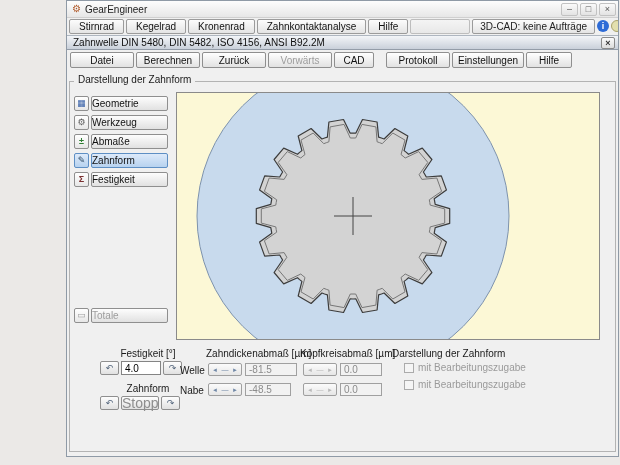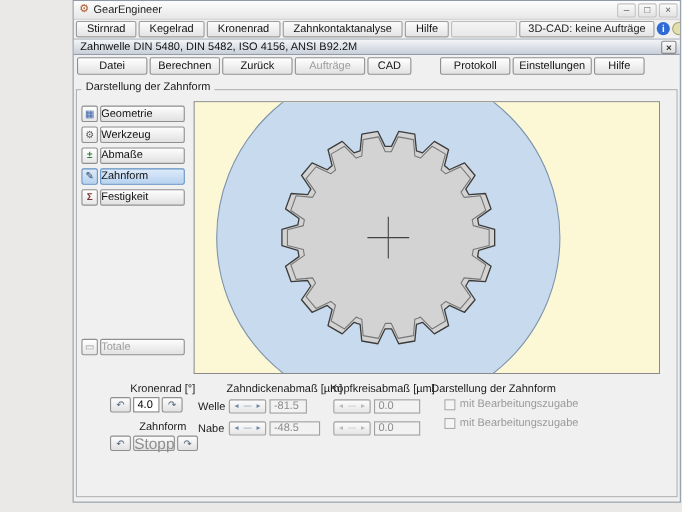--- a/index.html
+++ b/index.html
@@ -24,21 +24,21 @@
   
   .tabbar{height:15px;display:flex;align-items:center;background:linear-gradient(#f3f5f8,#c9d0da);border-top:1px solid #aeb6c0;border-bottom:1px solid #939ca8;padding:0 3px}
   .tab-title{font-size:10px;font-weight:normal;color:#101010;padding-left:3px;white-space:nowrap}
   .tab-close{margin-left:auto;width:14px;height:12px;border:1px solid #8a8a8a;background:linear-gradient(#fbfbfb,#dcdcdc);font-size:9px;font-weight:bold;line-height:10px;text-align:center;border-radius:2px;color:#333}
 
   
   .toolbar{height:20px;display:flex;gap:2px;padding:2px 3px;align-items:stretch}
   .tool-btn{border:1px solid #8f8f8f;border-radius:2px;background:linear-gradient(#ffffff,#e2e2e2);font-size:10px;display:flex;align-items:center;justify-content:center;color:#111}
   .tool-btn.disabled{color:#9d9d9d}
   .w64{width:64px}.w40{width:40px}.w72{width:72px}.w46{width:46px}
-  .ml10{margin-left:24px}
+  .ml10{margin-left:10px}
 
   
   .group{position:absolute;left:2px;right:2px;top:80px;bottom:4px;border:1px solid #b3b3b3;background:#f0f0f0}
   .group-label{position:absolute;top:-8px;left:4px;background:#f0f0f0;font-size:10px;padding:0 4px;color:#1a1a1a}
 
   
   .side-row{position:absolute;left:4px;display:flex;gap:2px}
   .side-icon{width:15px;height:15px;border:1px solid #8f8f8f;border-radius:2px;background:linear-gradient(#ffffff,#e7e7e7);font-size:9px;text-align:center;line-height:13px}
   .side-btn{width:77px;height:15px;border:1px solid #8f8f8f;border-radius:2px;background:linear-gradient(#fdfdfd,#e1e1e1);font-size:10px;line-height:13px;color:#111}
   .sel .side-icon,.sel .side-btn{background:linear-gradient(#ddeafa,#b7d2ef);border-color:#5e8fc4}
@@ -54,21 +54,21 @@
   .mag::before{content:"";position:absolute;left:0;top:0;width:5px;height:5px;border:1.5px solid #8a7a1e;border-radius:50%}
   .mag::after{content:"";position:absolute;left:6px;top:7px;width:4px;height:2px;background:#8a7a1e;transform:rotate(45deg);transform-origin:left center}
 
   
   .controls{position:absolute;left:26px;top:264px;right:2px;height:74px;font-size:10px}
   .ctl-label{position:absolute;color:#1a1a1a;white-space:nowrap}
   .ctl-label.center{text-align:center}
   .dim{color:#9a9a9a}
   .row{position:absolute;display:flex;gap:2px;align-items:center}
   .rot-btn{width:19px;height:14px;border:1px solid #8f8f8f;border-radius:2px;background:linear-gradient(#fdfdfd,#e1e1e1);font-size:9px;line-height:12px;text-align:center;color:#51637a}
-  .angle-input{width:24px;height:14px;border:1px solid #848484;background:#fff;font-size:10px;padding:0 3px;font-family:"Liberation Sans",sans-serif}
+  .angle-input{width:40px;height:14px;border:1px solid #848484;background:#fff;font-size:10px;padding:0 3px;font-family:"Liberation Sans",sans-serif}
   .stopp-btn{width:38px;height:14px;border:1px solid #8f8f8f;border-radius:2px;background:linear-gradient(#fdfdfd,#e1e1e1);font-size:14px;line-height:12px;text-align:center;color:#8e8e8e}
   .spinner{position:absolute;width:34px;height:13px;border:1px solid #9f9f9f;border-radius:2px;background:linear-gradient(#fbfbfb,#e6e6e6);display:flex;justify-content:space-between;align-items:center;padding:0 3px;font-size:6px;color:#6f87a6}
   .spinner .dash{font-size:7px}
   .spinner.disabled{color:#b8b8b8}
   .val-box{position:absolute;height:13px;border:1px solid #a0a0a0;background:#f2f2f2;color:#8c8c8c;font-size:10px;padding:0 3px;font-family:"Liberation Sans",sans-serif}
   .cb-row{position:absolute;display:flex;gap:4px;align-items:center}
   .checkbox{width:10px;height:10px;border:1px solid #ababab;background:#f5f5f5}
 </style>
 </head>
 <body>
@@ -99,21 +99,21 @@
 
   <div class="tabbar">
     <span class="tab-title">Zahnwelle DIN 5480, DIN 5482, ISO 4156, ANSI B92.2M</span>
     <span class="tab-close">×</span>
   </div>
 
   <div class="toolbar">
     <span class="tool-btn w64">Datei</span>
     <span class="tool-btn w64">Berechnen</span>
     <span class="tool-btn w64">Zurück</span>
-    <span class="tool-btn w64 disabled">Aufträge</span>
+    <span class="tool-btn w64 disabled">Vorwärts</span>
     <span class="tool-btn w40">CAD</span>
     <span class="tool-btn w64 ml10">Protokoll</span>
     <span class="tool-btn w72">Einstellungen</span>
     <span class="tool-btn w46">Hilfe</span>
   </div>
 
   <div class="group">
     <span class="group-label">Darstellung der Zahnform</span>
 
     <div class="side-row" style="top:14px">
@@ -148,41 +148,41 @@
           <circle cx="176" cy="123" r="156" fill="#c8daed" stroke="#7e93ad" stroke-width="1"></circle>
           <polygon points="176.0,40.0 178.9,40.1 185.5,26.5 200.1,29.0 201.6,44.1 204.4,45.0 207.1,46.0 217.9,35.5 230.8,43.0 227.1,57.6 229.4,59.4 231.5,61.3 245.3,55.1 254.9,66.5 246.4,79.0 247.9,81.5 249.3,84.0 264.3,82.9 269.4,96.9 257.2,105.7 257.7,108.6 258.2,111.4 272.7,115.6 272.7,130.4 258.2,134.6 257.7,137.4 257.2,140.3 269.4,149.1 264.3,163.1 249.3,162.0 247.9,164.5 246.4,167.0 254.9,179.5 245.3,190.9 231.5,184.7 229.4,186.6 227.1,188.4 230.8,203.0 217.9,210.5 207.1,200.0 204.4,201.0 201.6,201.9 200.1,217.0 185.5,219.5 178.9,205.9 176.0,206.0 173.1,205.9 166.5,219.5 151.9,217.0 150.4,201.9 147.6,201.0 144.9,200.0 134.1,210.5 121.2,203.0 124.9,188.4 122.6,186.6 120.5,184.7 106.7,190.9 97.1,179.5 105.6,167.0 104.1,164.5 102.7,162.0 87.7,163.1 82.6,149.1 94.8,140.3 94.3,137.4 93.8,134.6 79.3,130.4 79.3,115.6 93.8,111.4 94.3,108.6 94.8,105.7 82.6,96.9 87.7,82.9 102.7,84.0 104.1,81.5 105.6,79.0 97.1,66.5 106.7,55.1 120.5,61.3 122.6,59.4 124.9,57.6 121.2,43.0 134.1,35.5 144.9,46.0 147.6,45.0 150.4,44.1 151.9,29.0 166.5,26.5 173.1,40.1 " fill="#d3d3d3" stroke="#3c3c3c" stroke-width="1.2" stroke-linejoin="round"></polygon>
           <polygon points="176.0,45.0 178.7,45.0 185.0,31.4 198.9,33.9 200.1,48.8 202.7,49.7 205.2,50.7 215.8,40.0 228.0,47.1 224.0,61.5 226.1,63.2 228.2,65.0 241.7,58.6 250.8,69.4 242.1,81.7 243.5,84.0 244.9,86.4 259.8,85.0 264.6,98.3 252.3,106.8 252.8,109.5 253.2,112.1 267.7,115.9 267.7,130.1 253.2,133.9 252.8,136.5 252.3,139.2 264.6,147.7 259.8,161.0 244.9,159.6 243.5,162.0 242.1,164.3 250.8,176.6 241.7,187.4 228.2,181.0 226.1,182.8 224.0,184.5 228.0,198.9 215.8,206.0 205.2,195.3 202.7,196.3 200.1,197.2 198.9,212.1 185.0,214.6 178.7,201.0 176.0,201.0 173.3,201.0 167.0,214.6 153.1,212.1 151.9,197.2 149.3,196.3 146.8,195.3 136.2,206.0 124.0,198.9 128.0,184.5 125.9,182.8 123.8,181.0 110.3,187.4 101.2,176.6 109.9,164.3 108.5,162.0 107.1,159.6 92.2,161.0 87.4,147.7 99.7,139.2 99.2,136.5 98.8,133.9 84.3,130.1 84.3,115.9 98.8,112.1 99.2,109.5 99.7,106.8 87.4,98.3 92.2,85.0 107.1,86.4 108.5,84.0 109.9,81.7 101.2,69.4 110.3,58.6 123.8,65.0 125.9,63.2 128.0,61.5 124.0,47.1 136.2,40.0 146.8,50.7 149.3,49.7 151.9,48.8 153.1,33.9 167.0,31.4 173.3,45.0 " fill="none" stroke="#777777" stroke-width="1" stroke-linejoin="round"></polygon>
           <line x1="157" y1="123" x2="195" y2="123" stroke="#444" stroke-width="1"></line>
           <line x1="176" y1="104" x2="176" y2="142" stroke="#444" stroke-width="1"></line>
         </svg>
     </div>
 
     <div class="controls">
 
-      <span class="ctl-label center" style="left:4px;top:2px;width:96px">Kronenrad [°]</span>
+      <span class="ctl-label center" style="left:4px;top:2px;width:96px">Festigkeit [°]</span>
       <div class="row" style="left:4px;top:15px">
         <span class="rot-btn">↶</span>
         <input class="angle-input" value="4.0" style="">
         <span class="rot-btn">↷</span>
       </div>
       <span class="ctl-label center" style="left:4px;top:37px;width:96px">Zahnform</span>
       <div class="row" style="left:4px;top:50px">
         <span class="rot-btn">↶</span>
         <span class="stopp-btn">Stopp</span>
         <span class="rot-btn">↷</span>
       </div>
 
       <span class="ctl-label" style="left:110px;top:2px">Zahndickenabmaß [µm]</span>
       <span class="ctl-label" style="left:84px;top:19px">Welle</span>
       <span class="spinner" style="left:112px;top:17px">
         <span>◄</span>
           <span class="dash">—</span>
           <span>►</span>
       </span>
-      <input class="val-box" style="left: 149px; top: 17px; width: 34px;" readonly="" value="-81.5">
+      <input class="val-box" style="left: 149px; top: 17px; width: 52px;" readonly="" value="-81.5">
       <span class="ctl-label" style="left:84px;top:39px">Nabe</span>
       <span class="spinner" style="left:112px;top:37px">
         <span>◄</span>
           <span class="dash">—</span>
           <span>►</span>
       </span>
       <input class="val-box" style="left: 149px; top: 37px; width: 46px;" readonly="" value="-48.5">
 
       <span class="ctl-label" style="left:204px;top:2px">Kopfkreisabmaß [µm]</span>
       <span class="spinner disabled" style="left:207px;top:17px">

